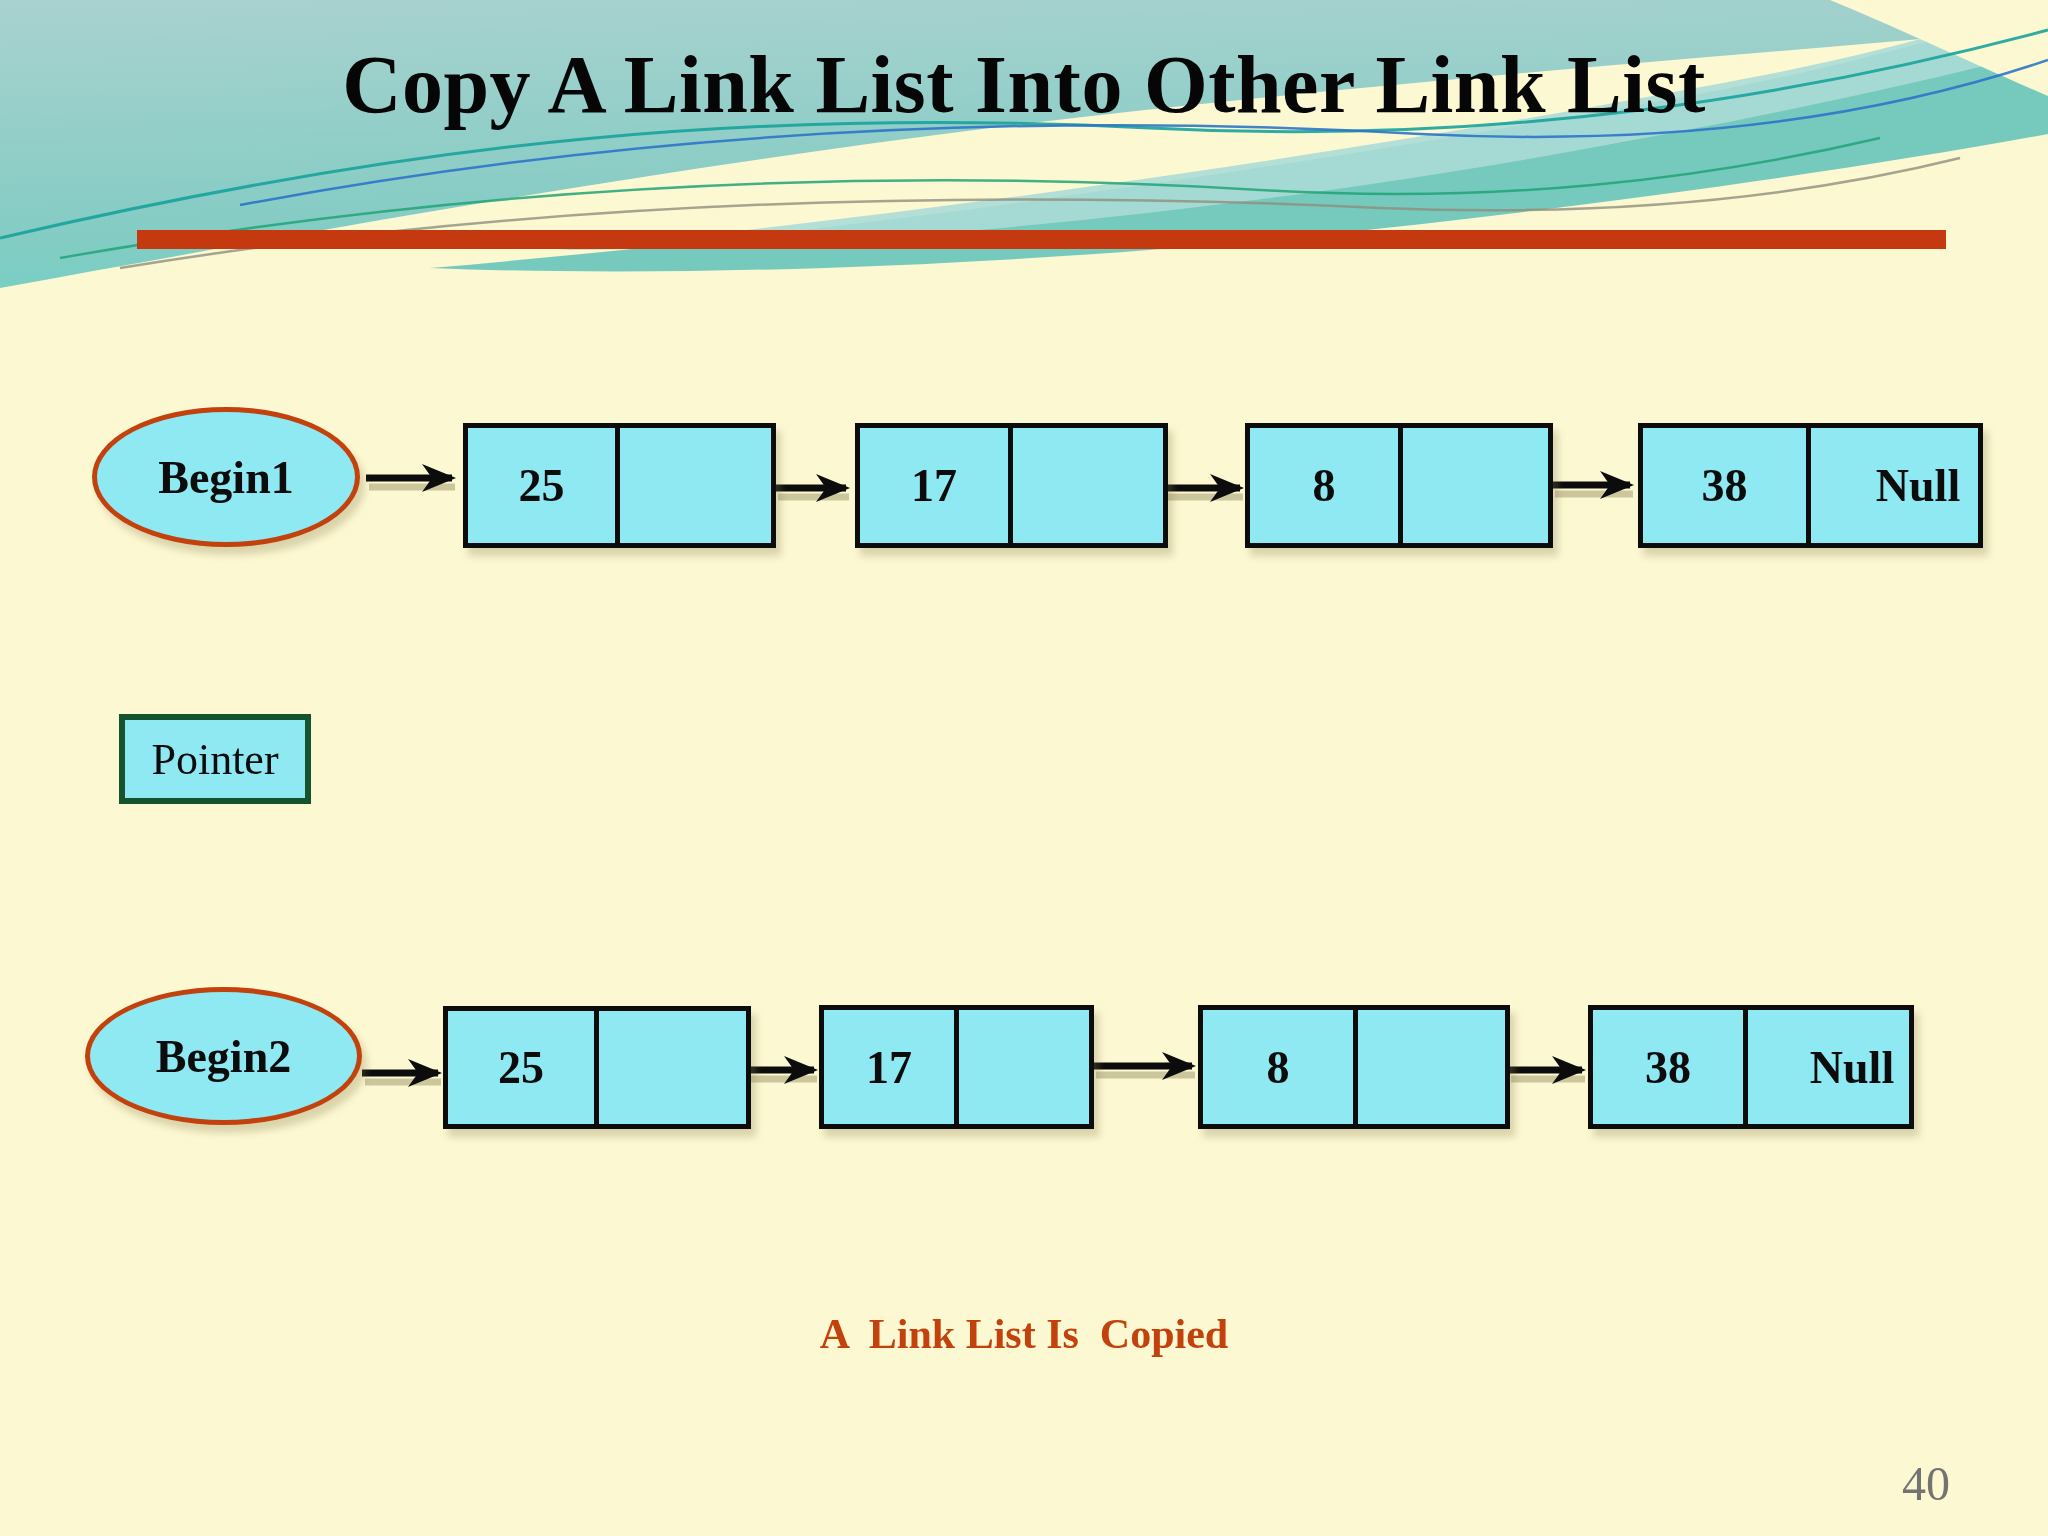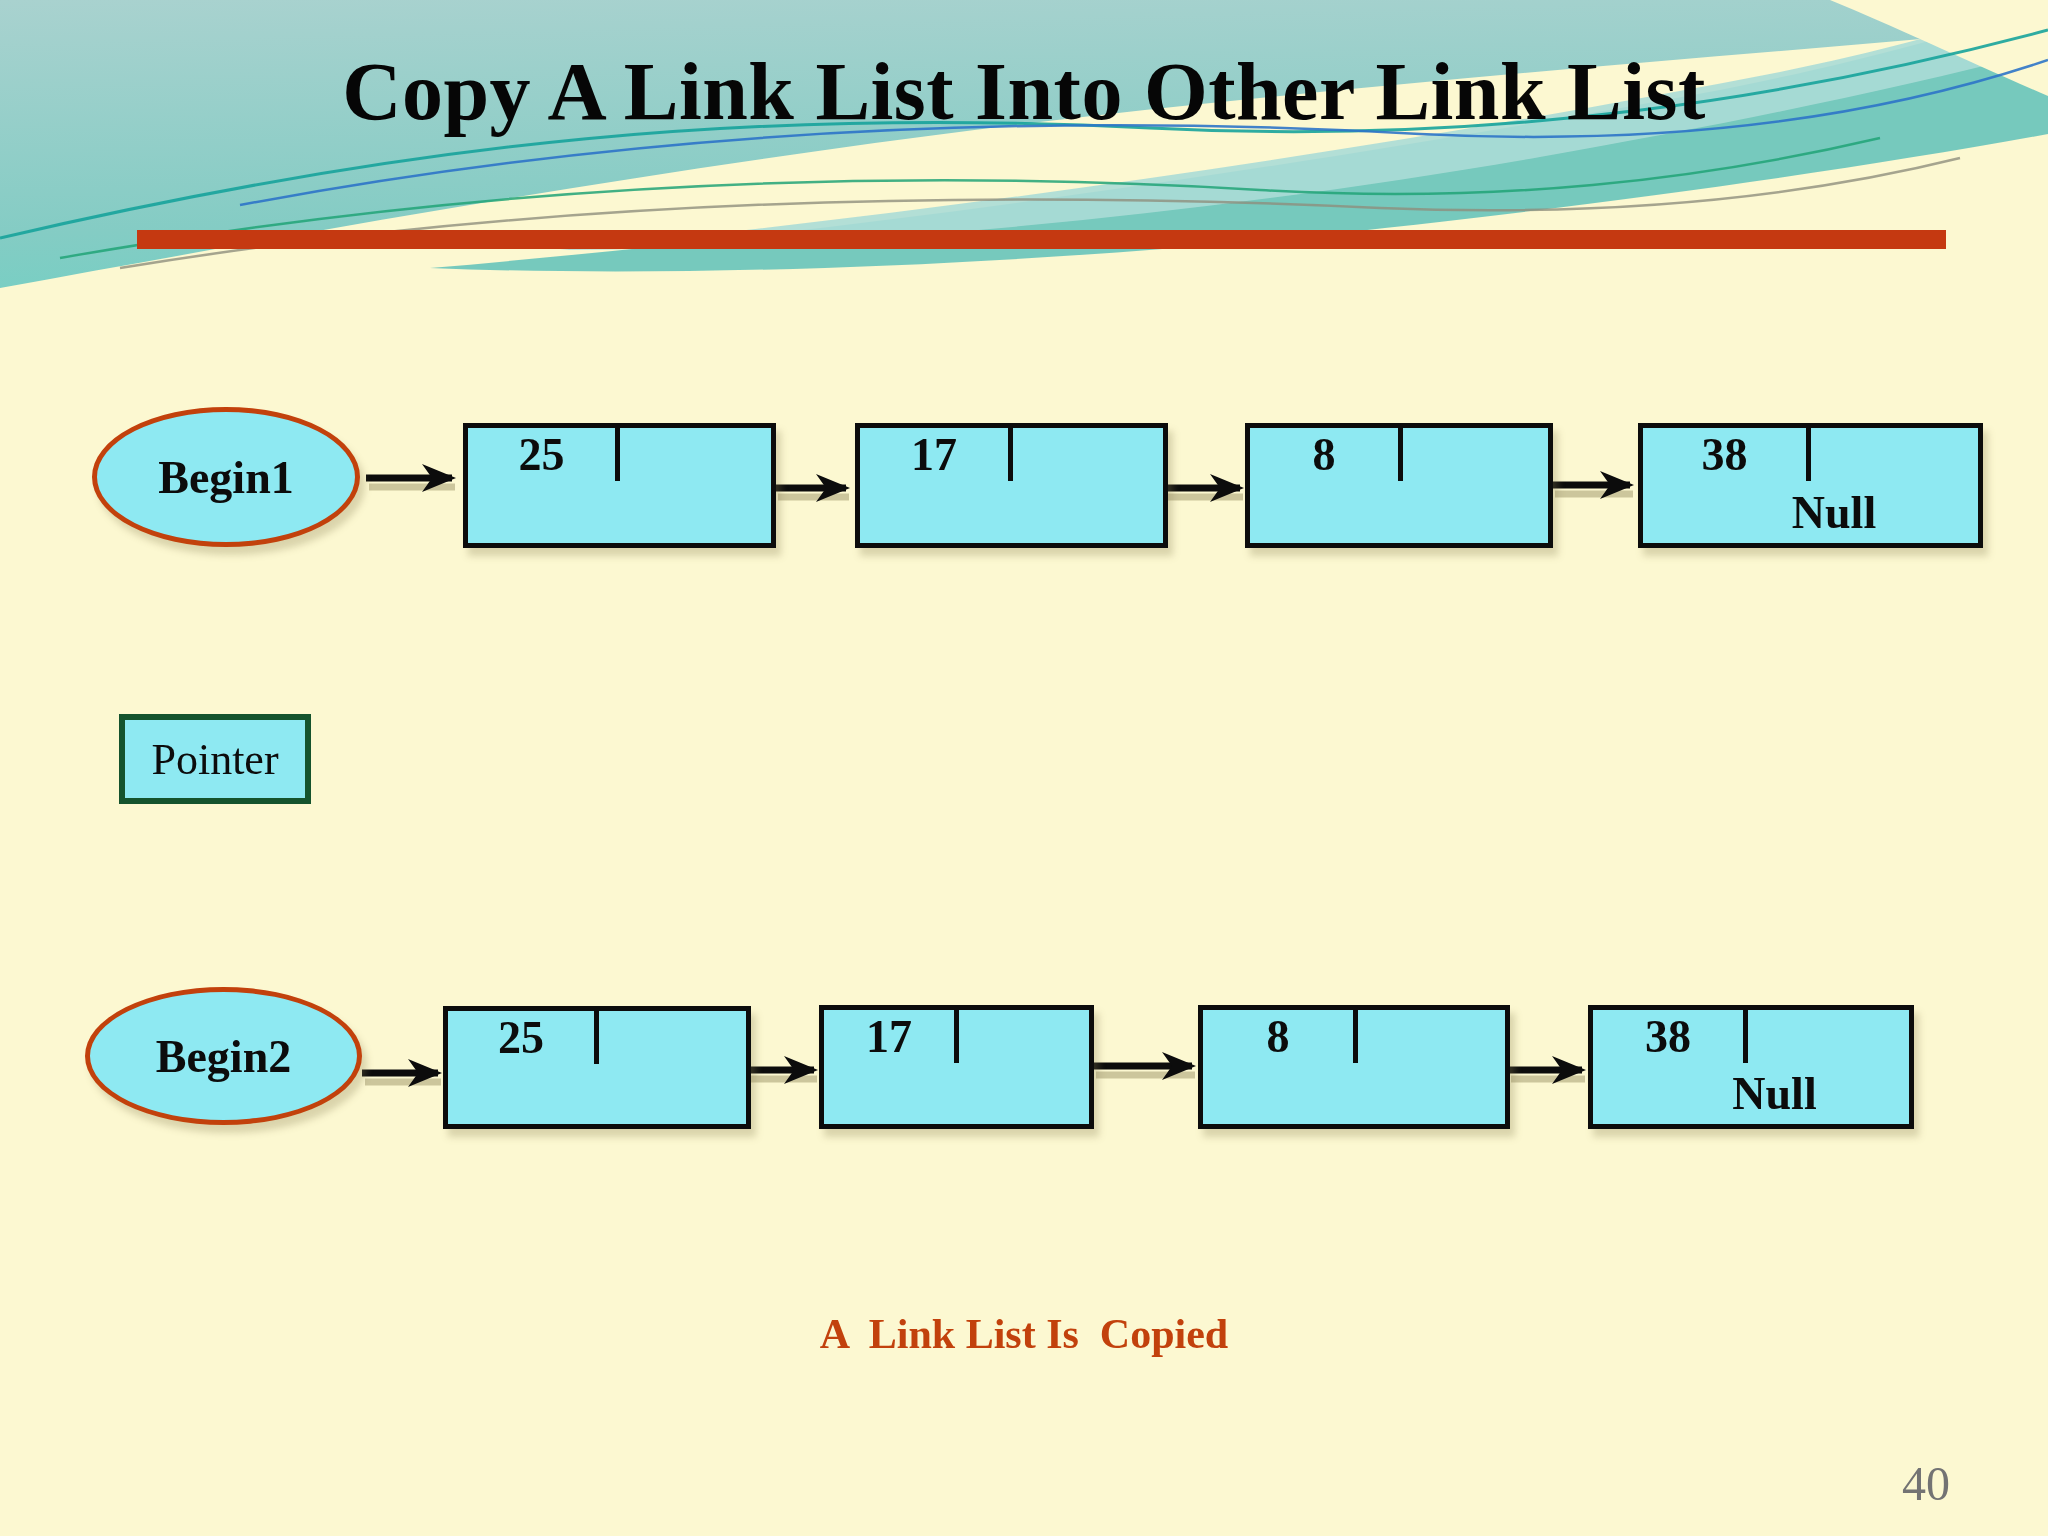--- a/index.html
+++ b/index.html
@@ -4,38 +4,38 @@
 <style>
   html,body{margin:0;padding:0;background:#FCF8D1;}
   .slide{
     position:relative;width:2048px;height:1536px;overflow:hidden;
     background:#FCF8D1;
     font-family:"Liberation Serif", serif;
     color:#0c0c0c;
   }
   .header-art{position:absolute;left:0;top:0;width:2048px;height:420px;display:block;}
   .title{
-    position:absolute;left:0;right:0;top:42px;margin:7px;
+    position:absolute;left:0;right:0;top:42px;margin:0;
     text-align:center;font-size:82px;font-weight:bold;color:#060606;
     letter-spacing:0.5px;line-height:1.05;
   }
   .accent-bar{
     position:absolute;left:137px;top:230px;width:1809px;height:19px;
     background:#C53911;
   }
   .arrows{position:absolute;left:0;top:0;width:2048px;height:1536px;pointer-events:none;}
   .ellipse{
     position:absolute;background:#8EE9F2;border:5px solid #c2410c;border-radius:50%;
     display:flex;align-items:center;justify-content:center;box-sizing:border-box;
     font-weight:bold;font-size:46px;
     box-shadow:5px 8px 7px rgba(140,130,85,.30);
   }
   .node{
     position:absolute;display:flex;background:#8EE9F2;border:5px solid #0c0c0c;
-    box-sizing:border-box;box-shadow:5px 8px 7px rgba(140,130,85,.30);flex-direction:column;
+    box-sizing:border-box;box-shadow:5px 8px 7px rgba(140,130,85,.30);
   }
   .node .cell{
     display:flex;align-items:center;justify-content:center;box-sizing:border-box;
     font-weight:bold;font-size:46px;color:#0c0c0c;
   }
   .node .cell.data{border-right:5px solid #0c0c0c;}
   .node .cell.next{flex:1;padding-left:47px;}
   .pointer-box{
     position:absolute;left:119px;top:714px;width:192px;height:90px;
     background:#8EE9F2;border:6px solid #14532d;box-sizing:border-box;

